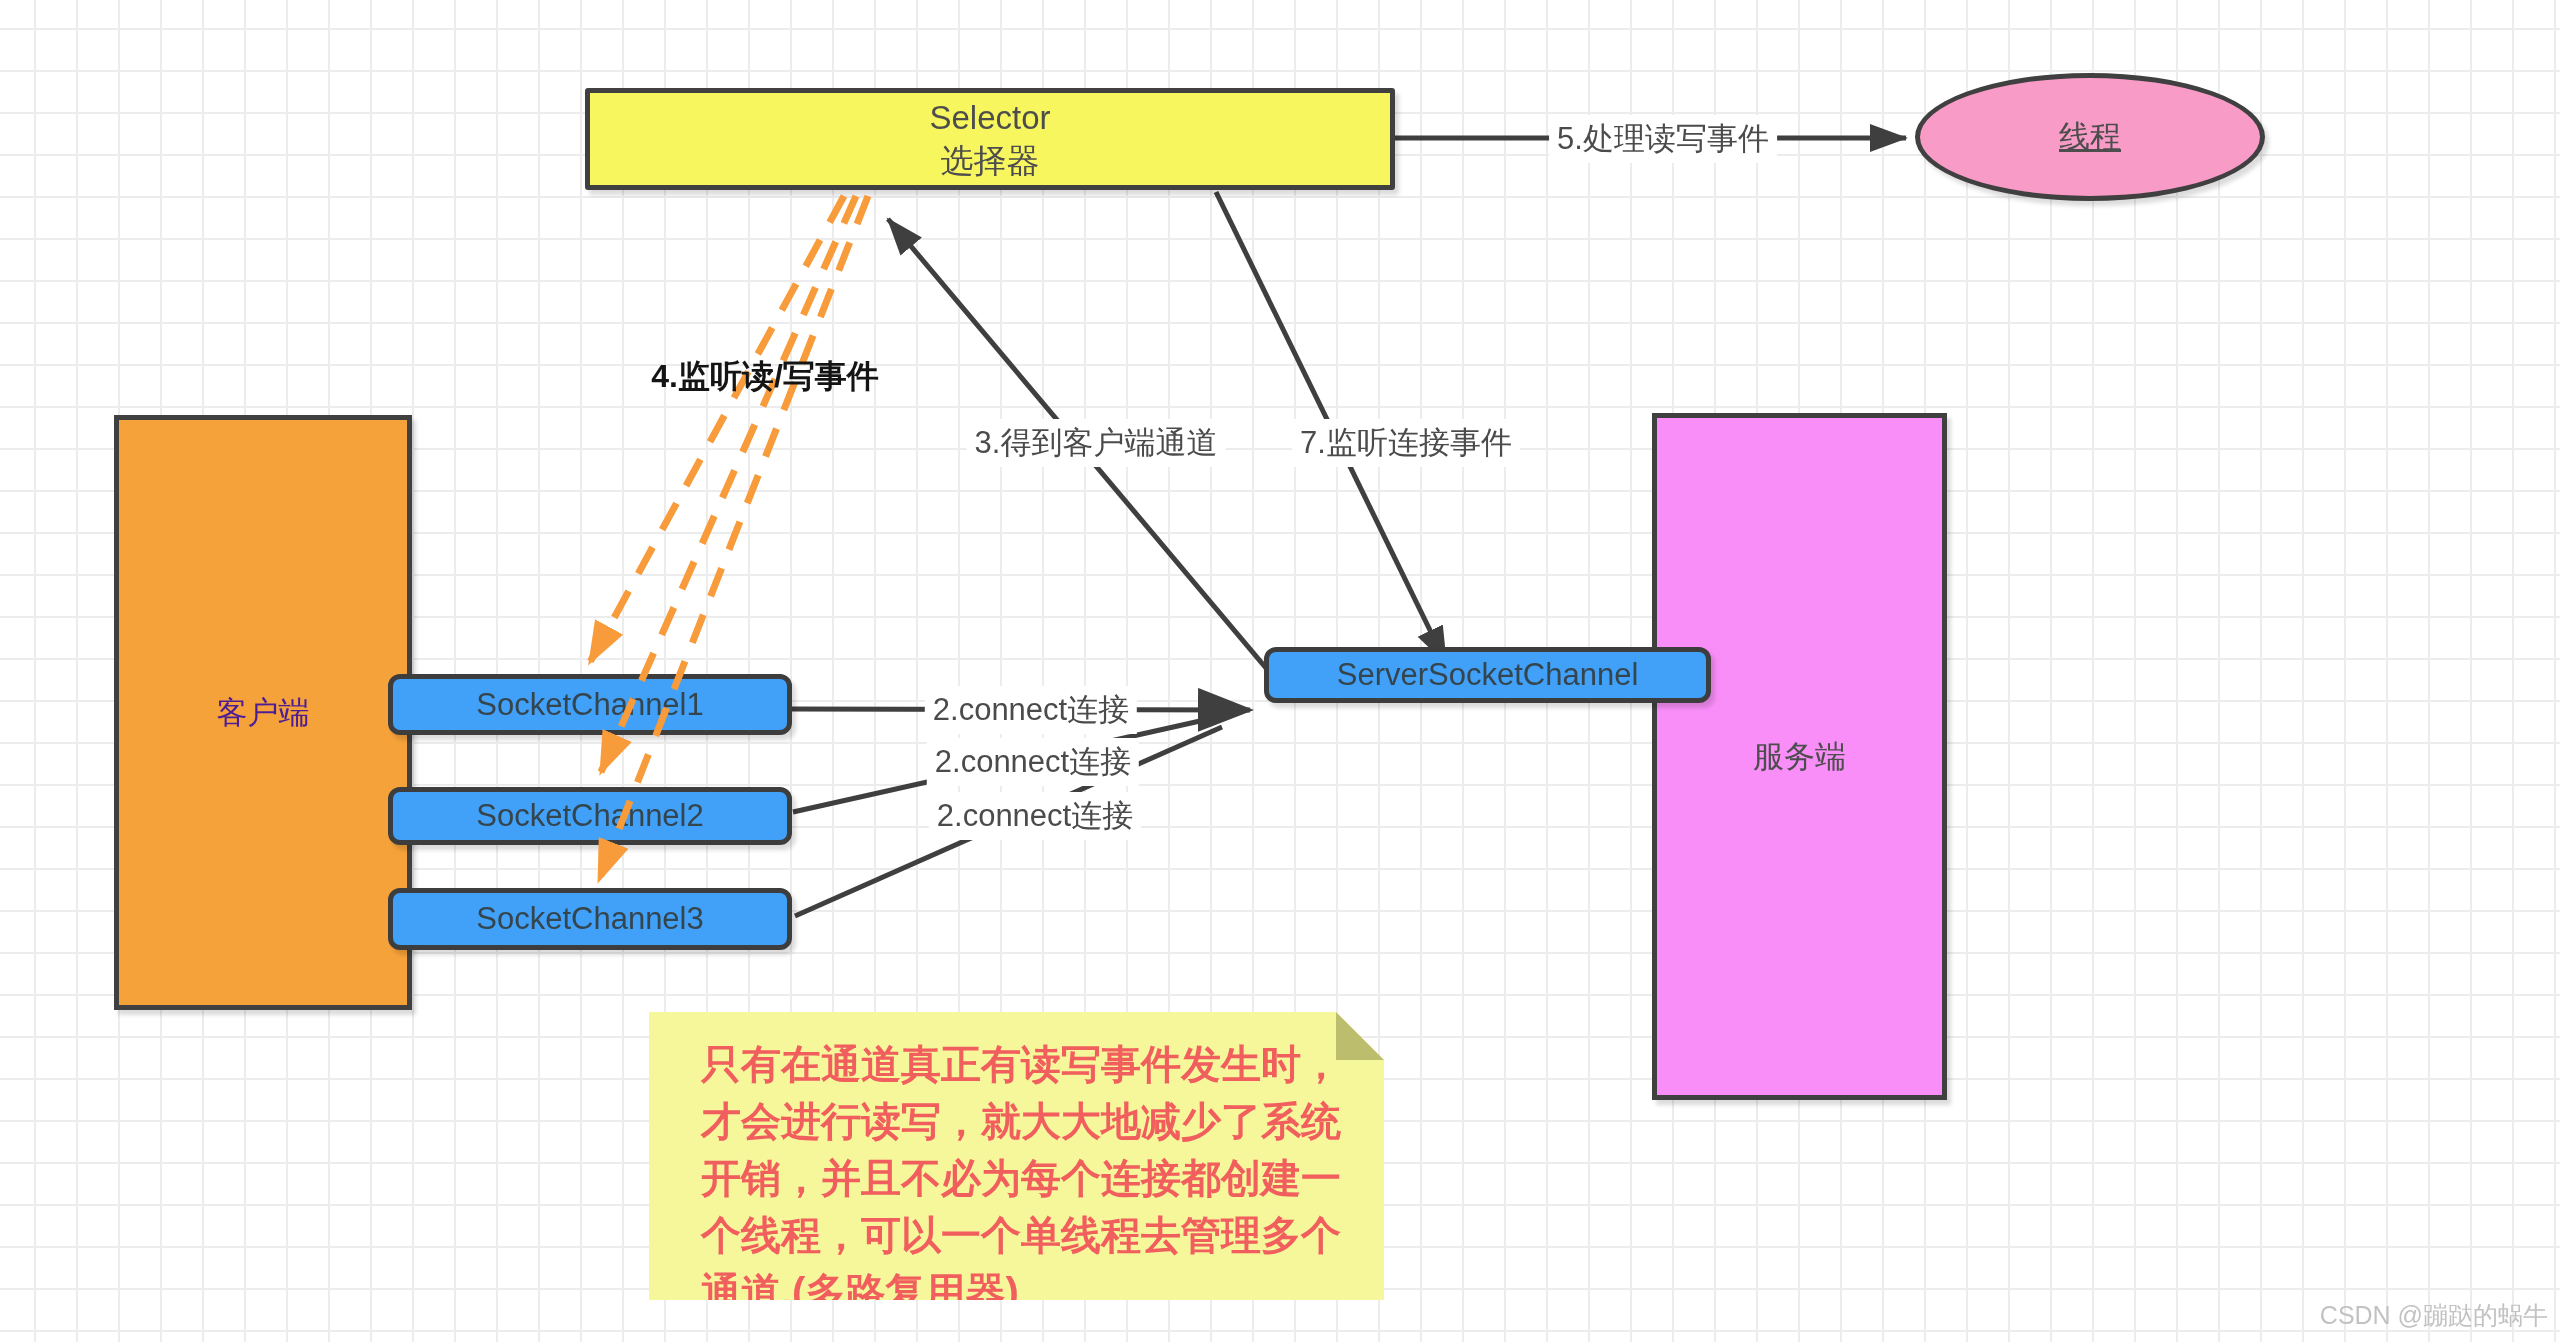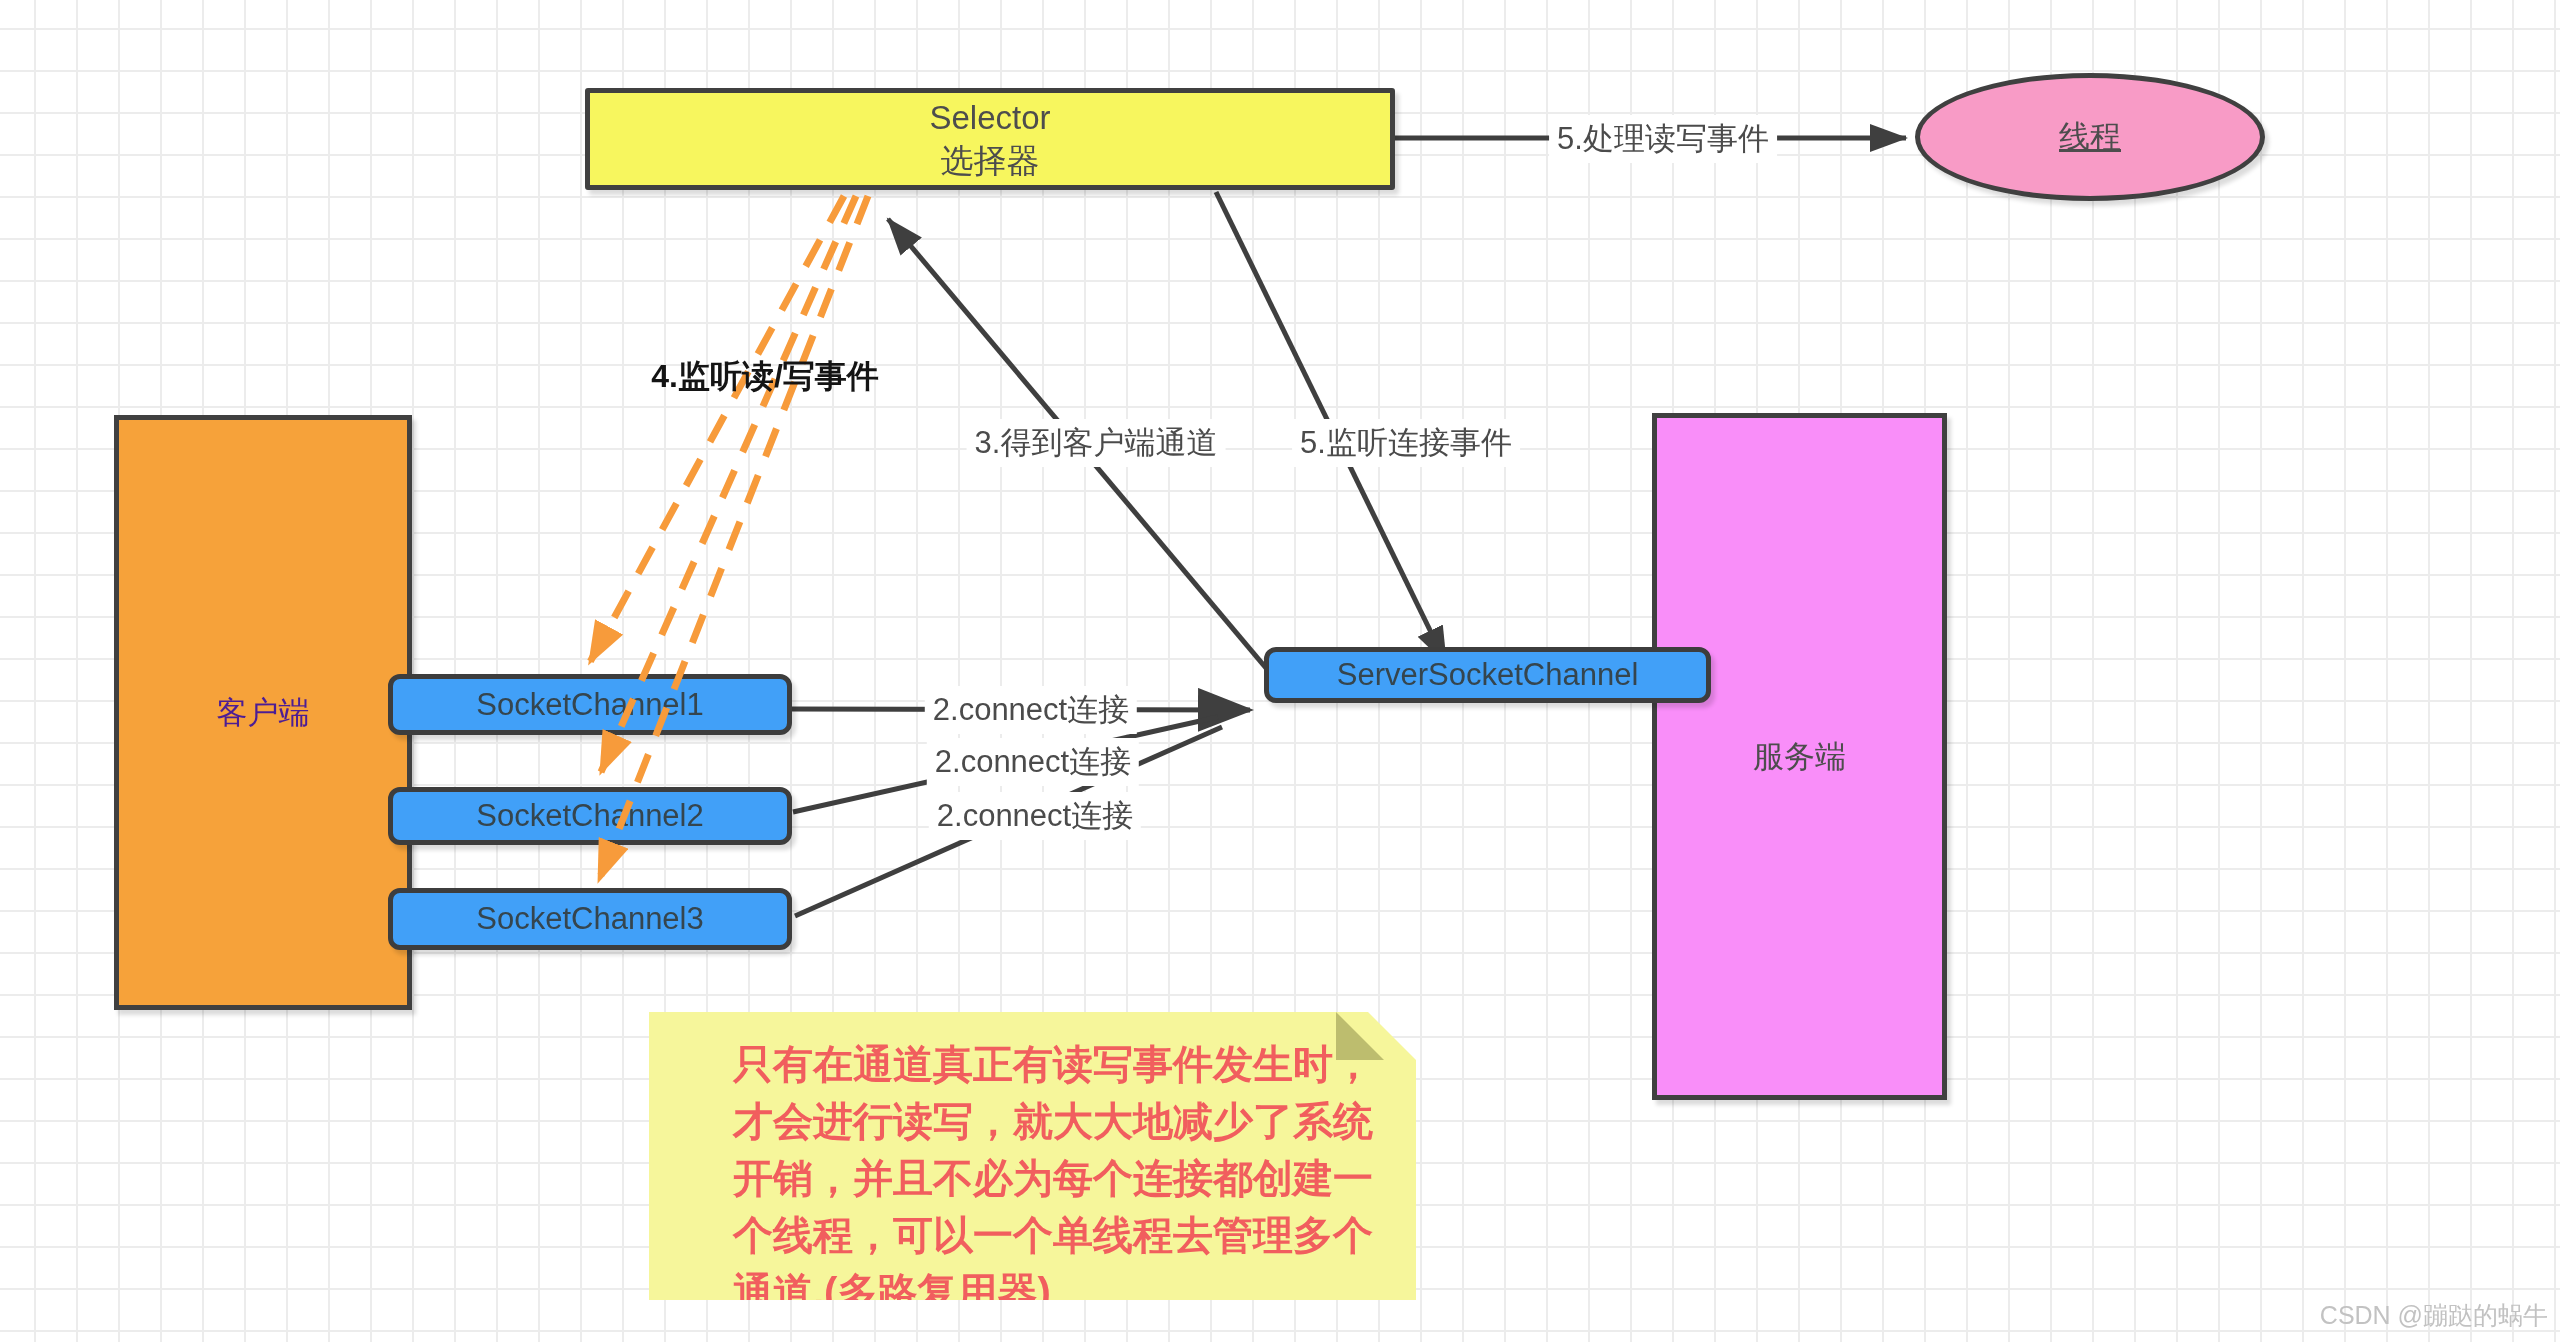--- a/index.html
+++ b/index.html
@@ -32,21 +32,21 @@
   .sc1{left:388px;top:674px;width:404px;height:61px;}
   .sc2{left:388px;top:787px;width:404px;height:58px;}
   .sc3{left:388px;top:888px;width:404px;height:62px;}
   .ssc{left:1264px;top:647px;width:447px;height:56px;text-align:center;}
   .lbl{position:absolute;z-index:4;transform:translate(-50%,-50%);
     white-space:nowrap;color:#4b4b4b;font-size:31px;}
   .lbl.bg{background:#ffffff;padding:3px 8px;}
   .lbl.bold{font-weight:bold;color:#141414;font-size:32px;}
   .note{position:absolute;left:649px;top:1012px;width:735px;height:288px;
     background:#f6f69b;z-index:2;
-    clip-path:polygon(0 0, calc(100% - 48px) 0, 100% 48px, 100% 100%, 0 100%);padding-left:32px;}
+    clip-path:polygon(0 0, calc(100% - 48px) 0, 100% 48px, 100% 100%, 0 100%);}
   .note-fold{position:absolute;right:0;top:0;width:48px;height:48px;background:#bdbd6e;
     clip-path:polygon(0 0, 100% 100%, 0 100%);z-index:3;}
   .note-text{padding:24px 30px 0 52px;font-weight:bold;color:#f15e5e;
     font-size:40px;line-height:57px;}
   .watermark{position:absolute;right:12px;bottom:10px;color:#c2c2c2;
     font-size:25px;z-index:5;}
 </style>
 </head>
 <body>
 
@@ -106,21 +106,21 @@
       </marker>
     </defs>
     <line x1="844" y1="196" x2="590" y2="662" stroke="#f79b3b" stroke-width="7" stroke-dasharray="30 20" marker-end="url(#mOrange)"></line>
     <line x1="856" y1="196" x2="601" y2="772" stroke="#f79b3b" stroke-width="7" stroke-dasharray="30 20" marker-end="url(#mOrange)"></line>
     <line x1="868" y1="196" x2="599" y2="880" stroke="#f79b3b" stroke-width="7" stroke-dasharray="30 20" marker-end="url(#mOrange)"></line>
   </svg>
 
   <div class="lbl bg" style="left:1663px;top:139px;">5.处理读写事件</div>
   <div class="lbl bold" style="left:765px;top:377px;">4.监听读/写事件</div>
   <div class="lbl bg" style="left:1096px;top:443px;">3.得到客户端通道</div>
-  <div class="lbl bg" style="left:1406px;top:443px;">5.监听连接事件</div>
+  <div class="lbl bg" style="left:1406px;top:443px;">7.监听连接事件</div>
   <div class="lbl bg" style="left:1031px;top:710px;">2.connect连接</div>
   <div class="lbl bg" style="left:1033px;top:762px;">2.connect连接</div>
   <div class="lbl bg" style="left:1035px;top:816px;">2.connect连接</div>
 
   <div class="note">
     <div class="note-text">
       <div>只有在通道真正有读写事件发生时，</div>
       <div>才会进行读写，就大大地减少了系统</div>
       <div>开销，并且不必为每个连接都创建一</div>
       <div>个线程，可以一个单线程去管理多个</div>

